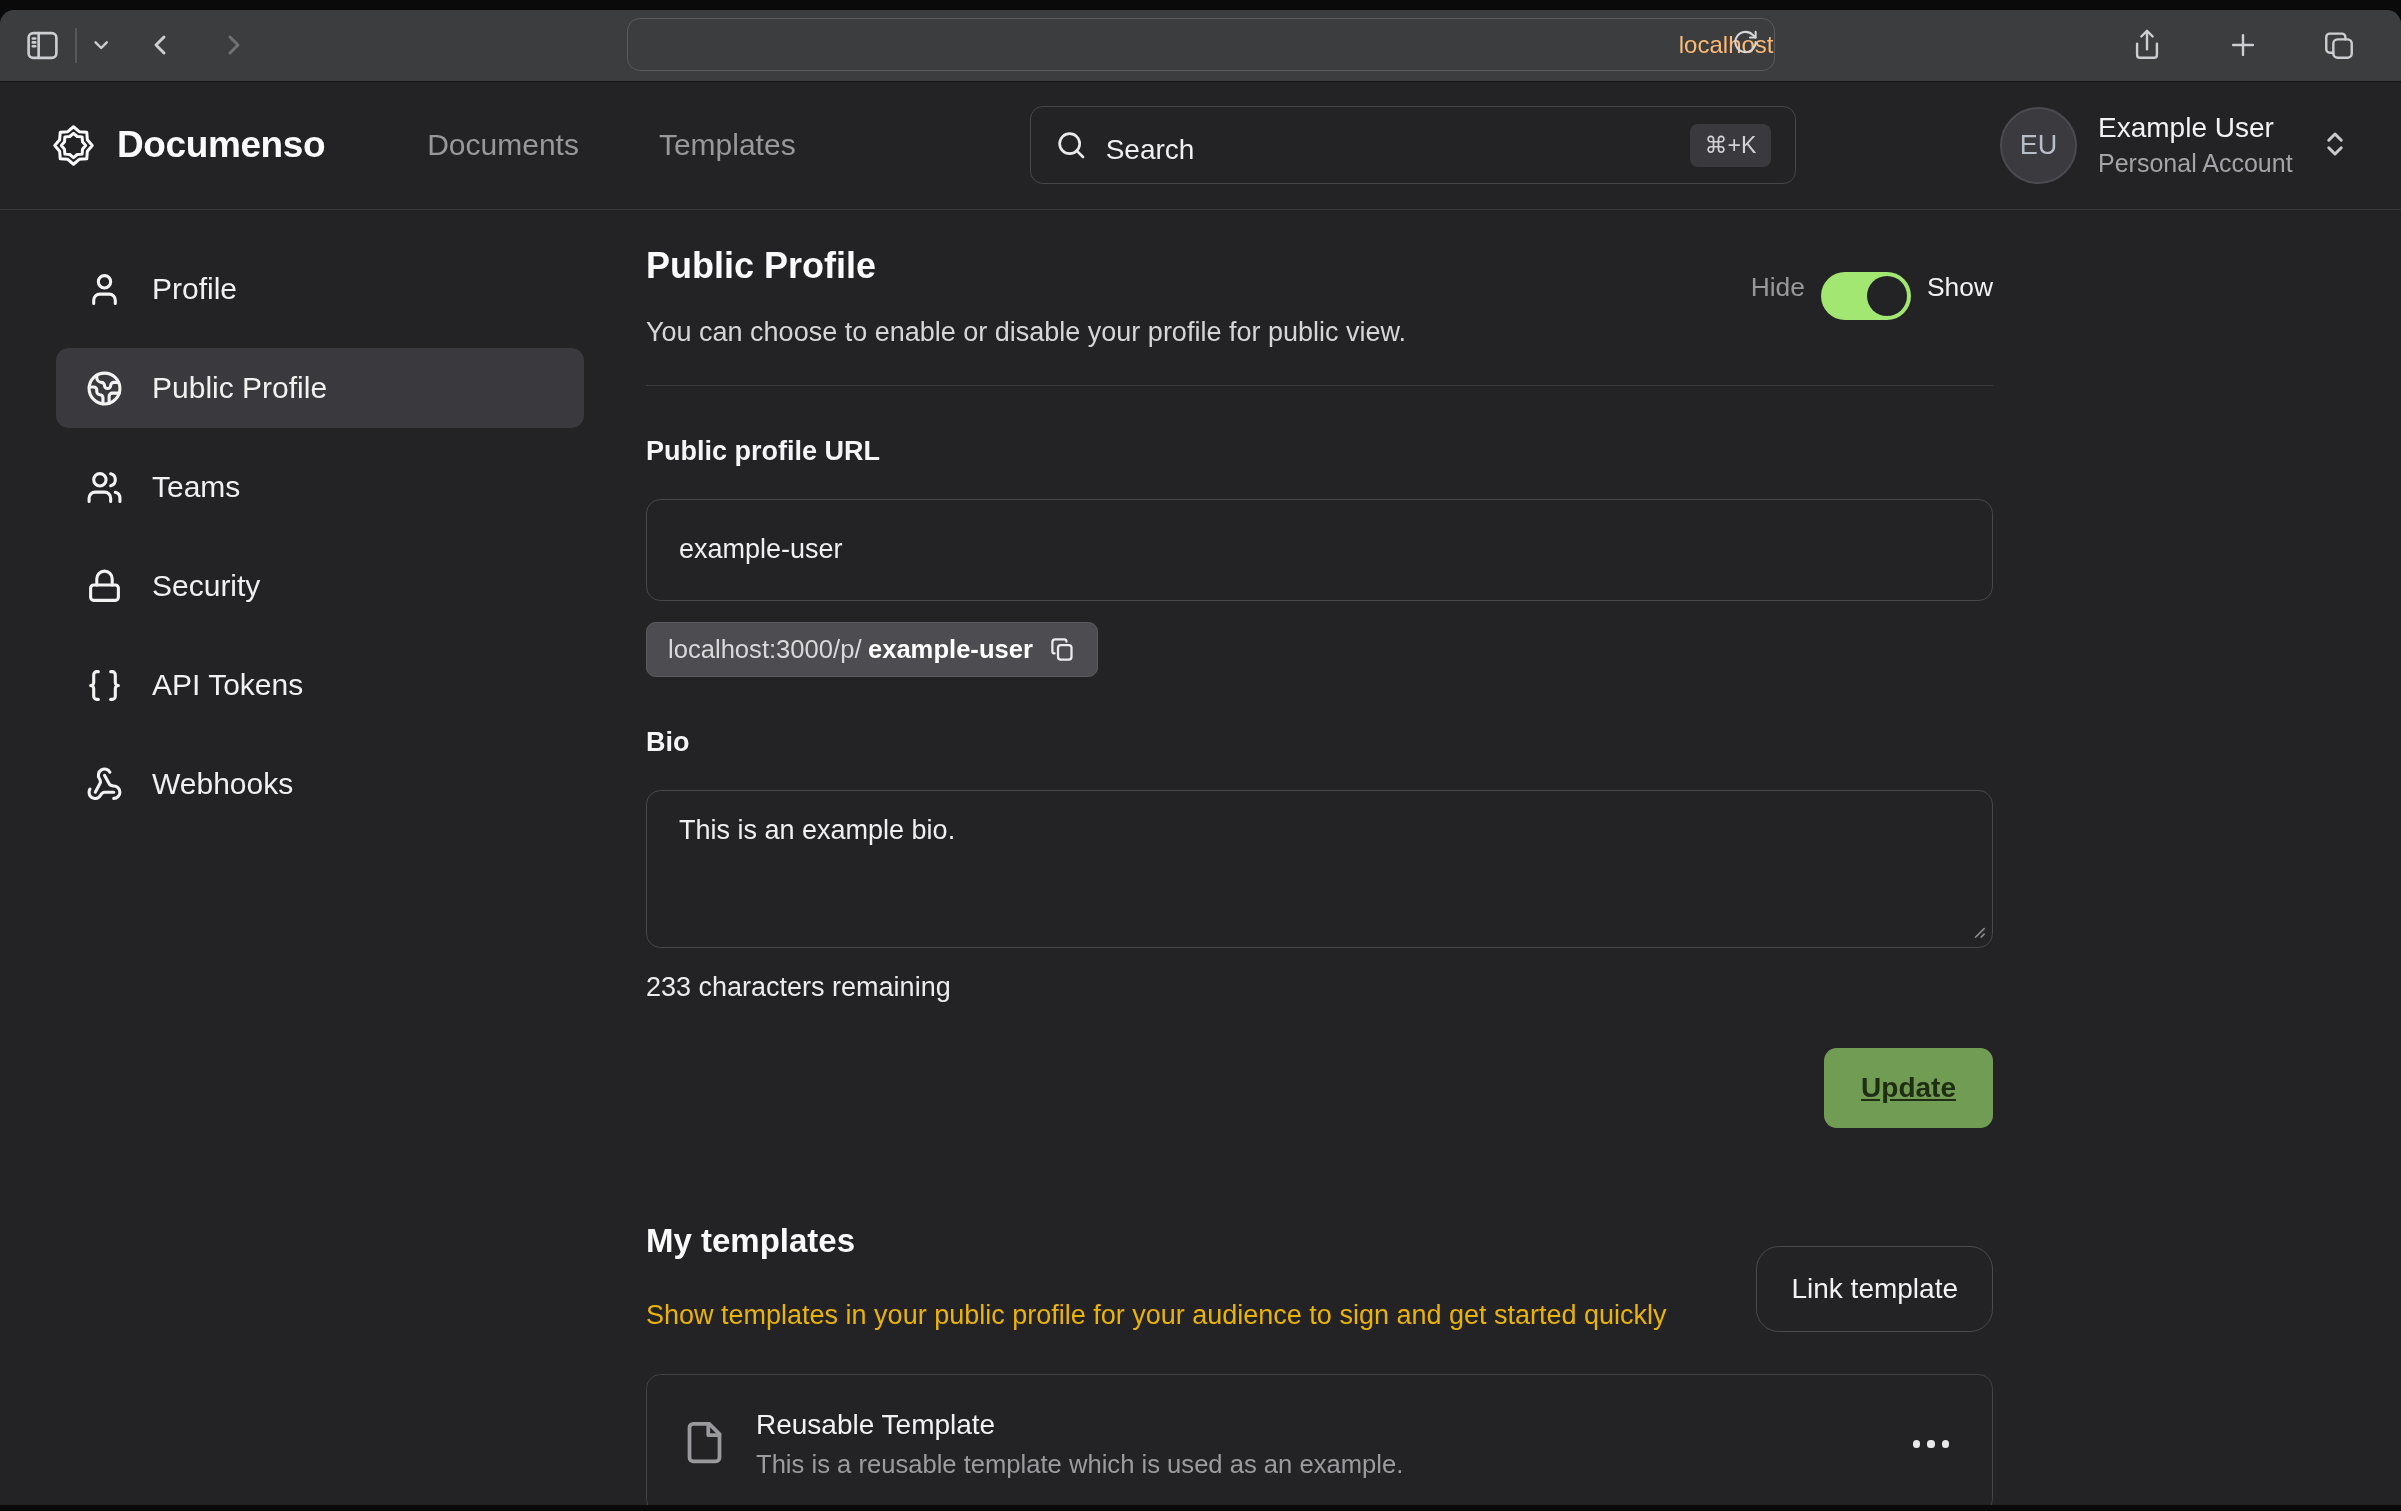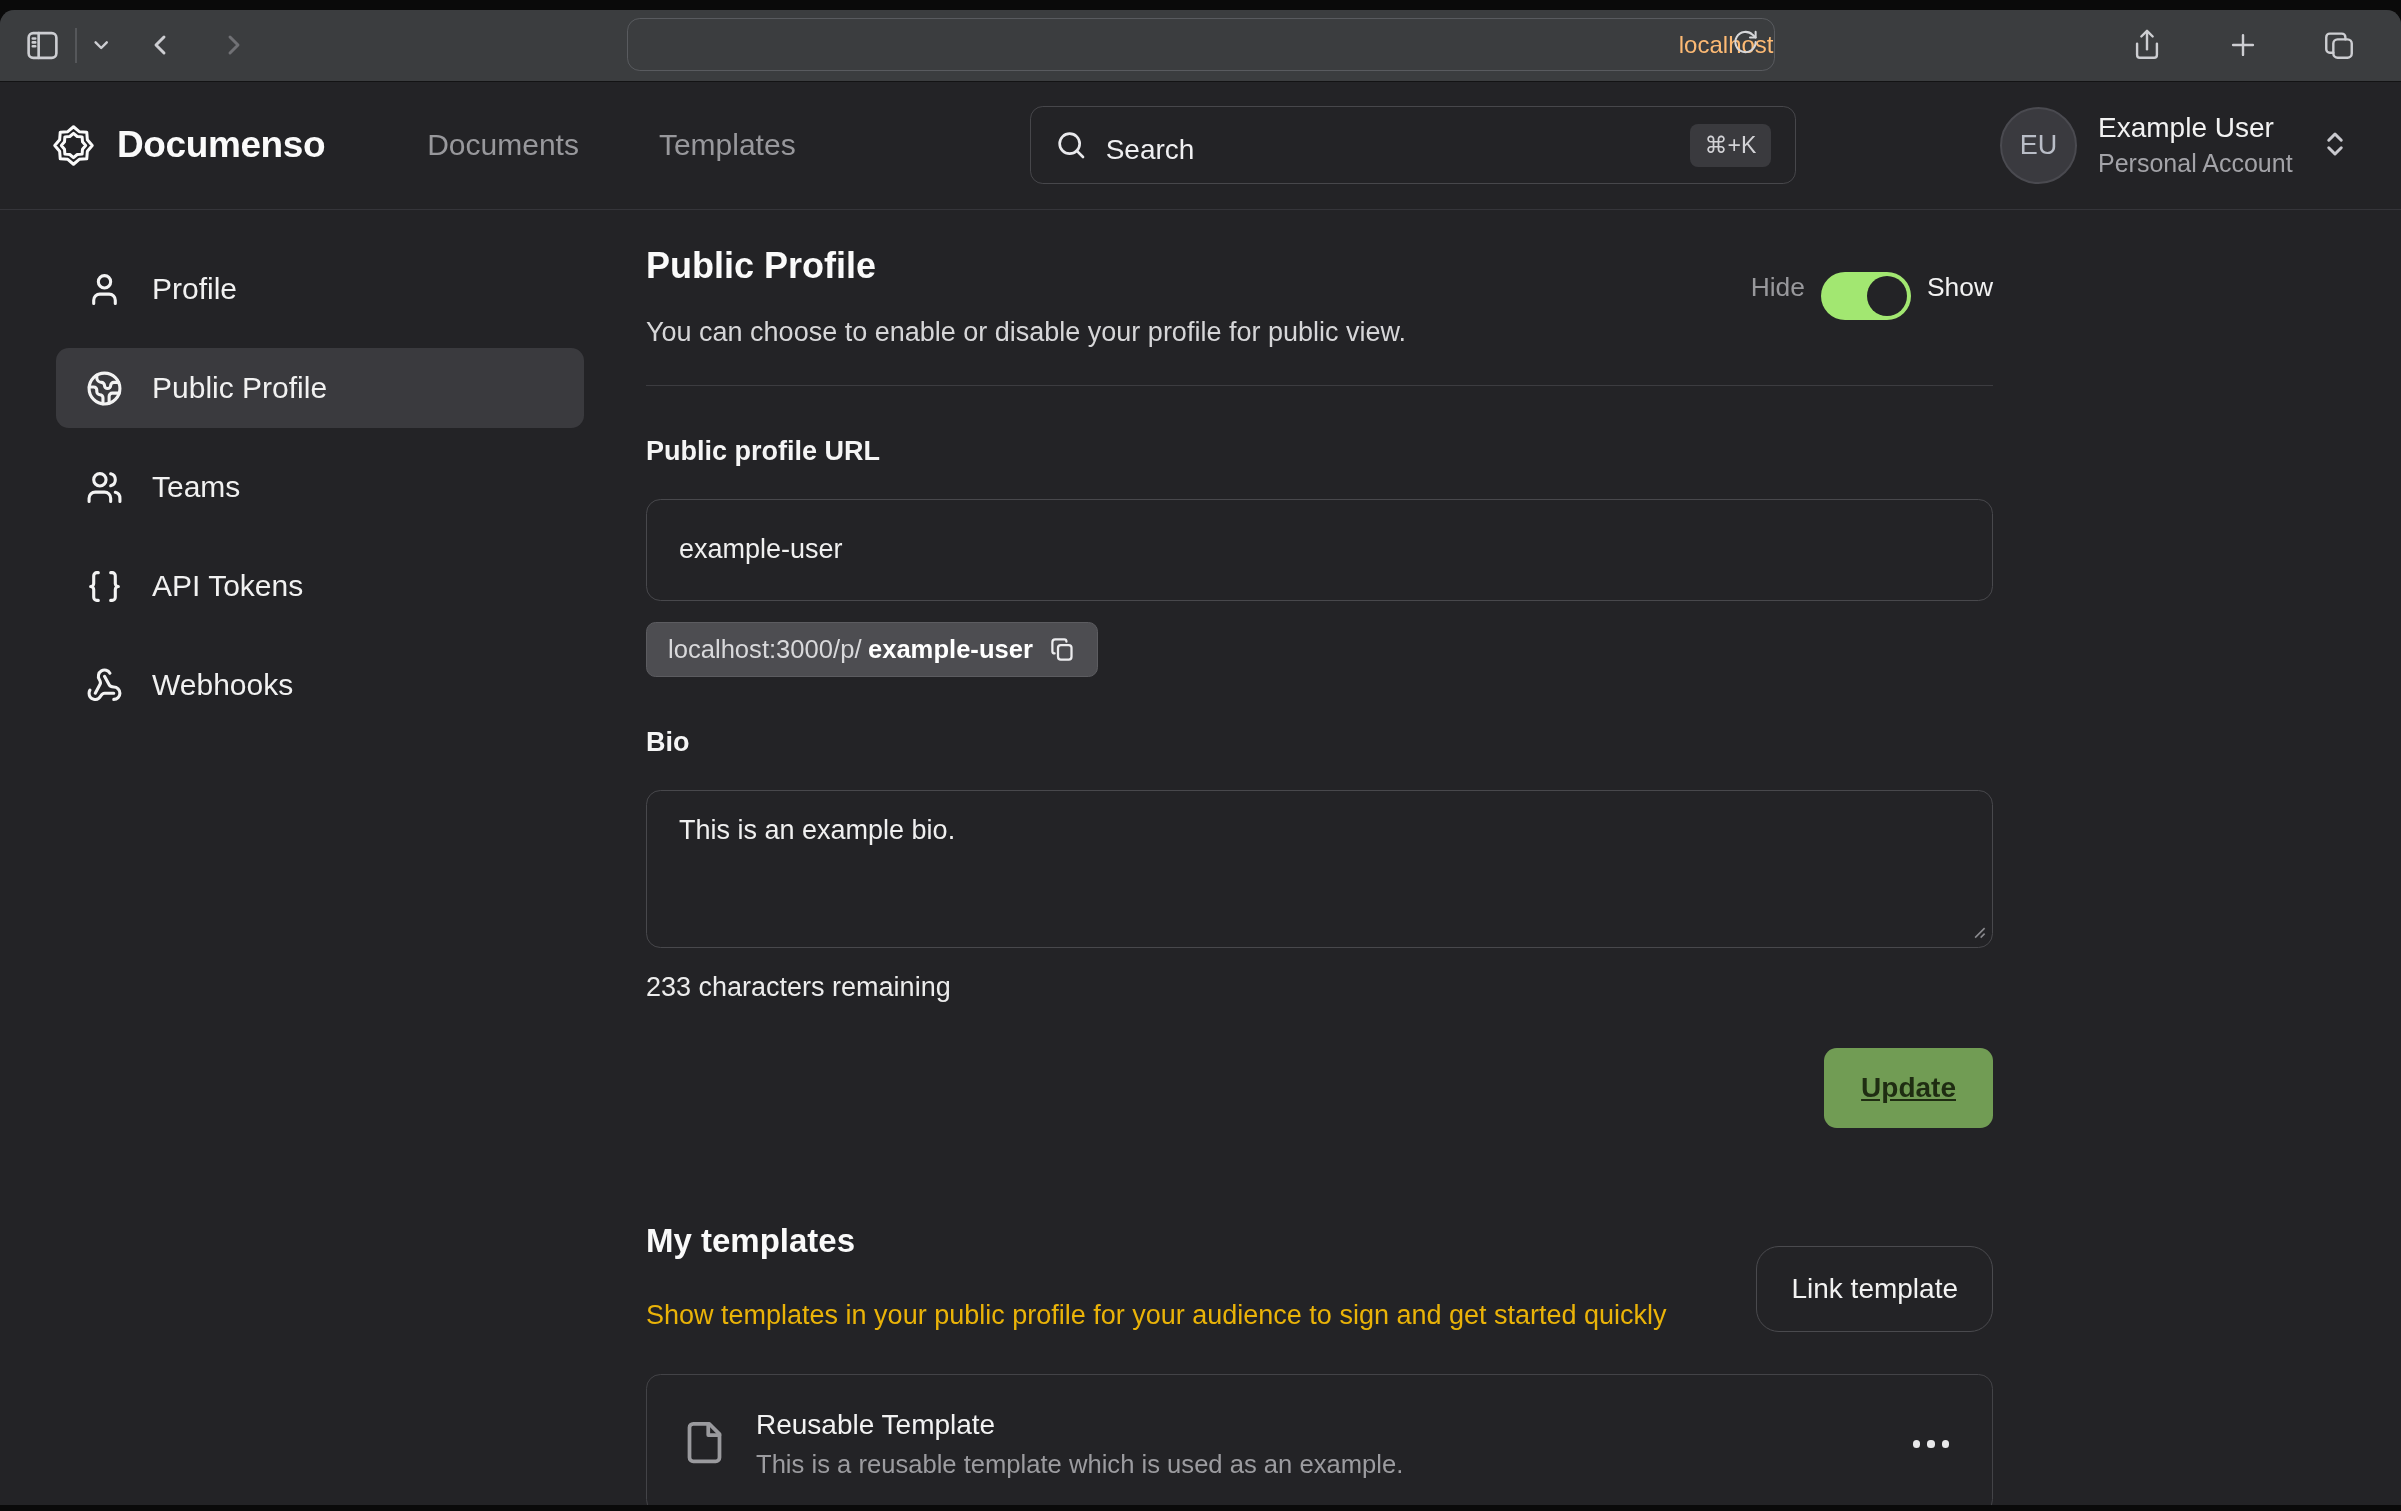--- a/index.html
+++ b/index.html
@@ -222,20 +222,27 @@
         <svg viewBox="0 0 24 24">
             <path d="M16 21v-2a4 4 0 0 0-4-4H6a4 4 0 0 0-4 4v2"></path>
             <circle cx="9" cy="7" r="4"></circle>
             <path d="M22 21v-2a4 4 0 0 0-3-3.87"></path>
             <path d="M16 3.13a4 4 0 0 1 0 7.75"></path>
           </svg>
         <span>Teams</span>
       </div>
       <div class="side-item">
         <svg viewBox="0 0 24 24">
+            <rect x="3" y="11" width="18" height="10" rx="2"></rect>
+            <path d="M7 11V7a5 5 0 0 1 10 0v4"></path>
+          </svg>
+        <span>Security</span>
+      </div>
+      <div class="side-item">
+        <svg viewBox="0 0 24 24">
             <path d="M8 3H7a2 2 0 0 0-2 2v5a2 2 0 0 1-2 2 2 2 0 0 1 2 2v5c0 1.1.9 2 2 2h1"></path>
             <path d="M16 21h1a2 2 0 0 0 2-2v-5c0-1.1.9-2 2-2a2 2 0 0 1-2-2V5a2 2 0 0 0-2-2h-1"></path>
           </svg>
         <span>API Tokens</span>
       </div>
       <div class="side-item">
         <svg viewBox="0 0 24 24">
             <path d="M18 16.98h-5.99c-1.1 0-1.95.94-2.48 1.9A4 4 0 0 1 2 17c.01-.7.2-1.4.57-2"></path>
             <path d="m6 17 3.13-5.78c.53-.97.1-2.18-.5-3.1a4 4 0 1 1 6.89-4.06"></path>
             <path d="m12 6 3.13 5.73C15.66 12.7 16.9 13 18 13a4 4 0 0 1 0 8"></path>

